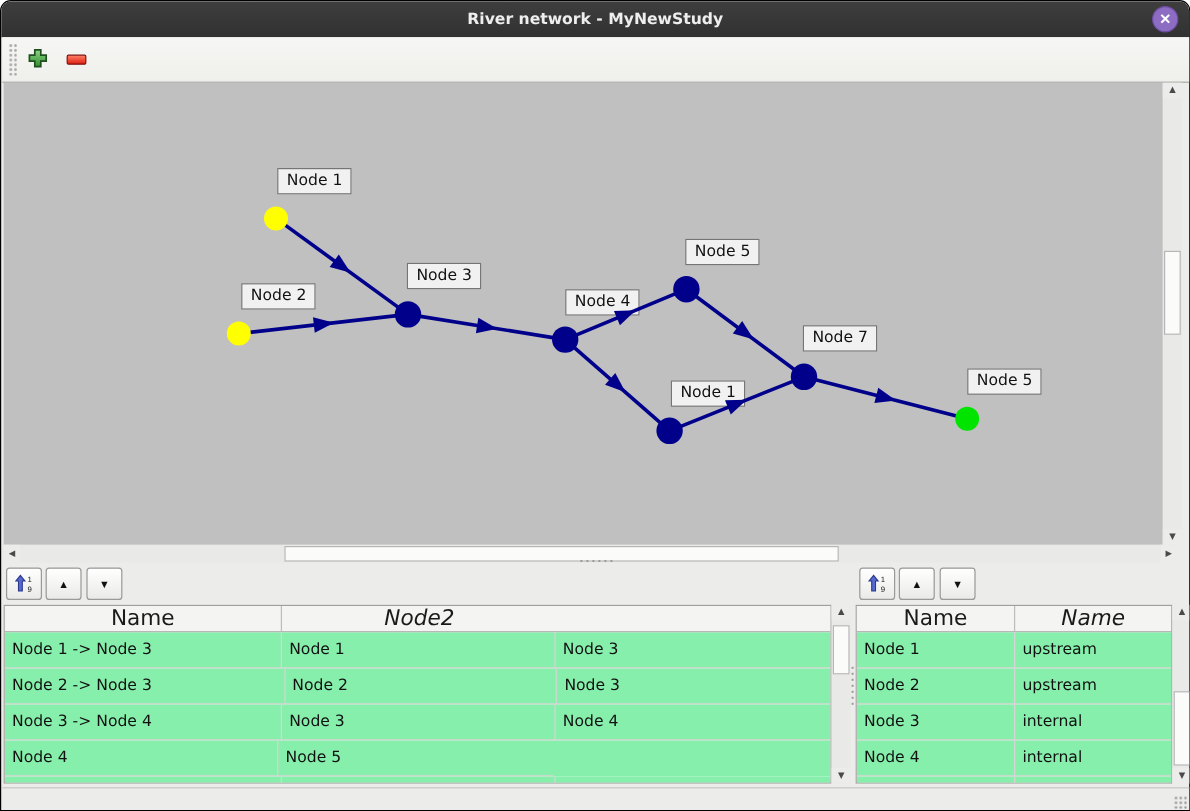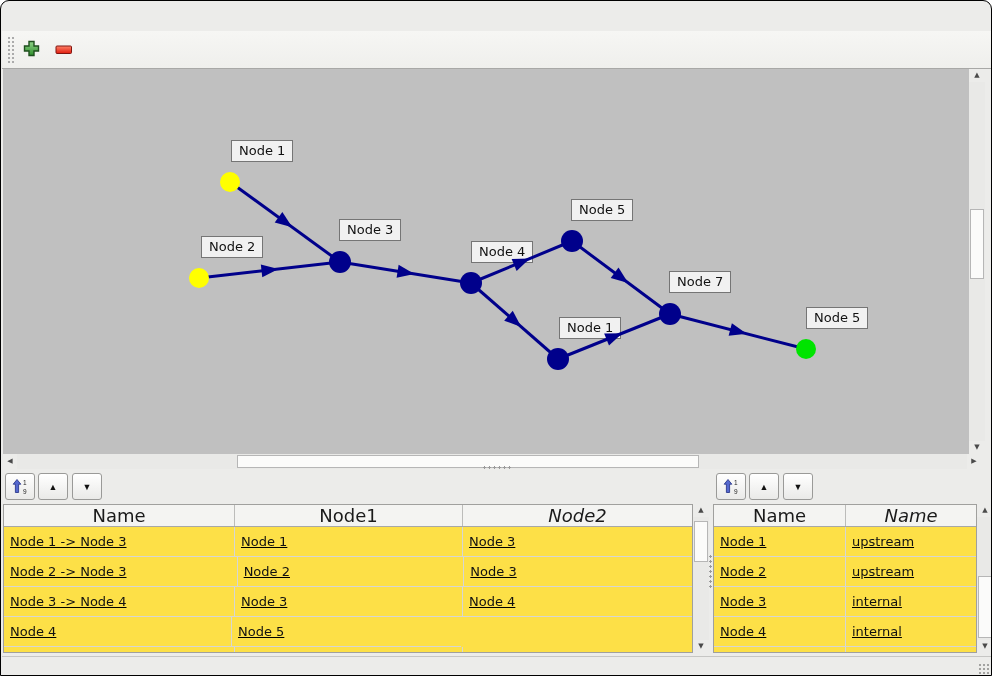--- a/index.html
+++ b/index.html
@@ -47,36 +47,42 @@
     border:1px solid #9a9a98;border-radius:3px;background:linear-gradient(#ffffff,#eaeae8);
     display:flex;align-items:center;justify-content:center;cursor:pointer;padding:0;}
   .tri{font-size:9px;color:#111;}
   
   .table{position:absolute;top:503px;height:149px;box-sizing:border-box;
     border:1px solid #a0a09e;background:#fff;overflow:hidden;}
   .t-head{display:flex;height:22px;background:#f4f4f2;border-bottom:1px solid #a8a8a6;box-sizing:border-box;}
   .t-hcell{box-sizing:border-box;border-right:1px solid #bcbcba;text-align:center;
     line-height:21px;font-size:18px;color:#1a1a1a;overflow:hidden;}
   .t-hcell:last-child{border-right:none;font-style:italic;}
-  .t-row{display:flex;height:30px;background:#fde047;text-decoration:underline;}
+  .t-row{display:flex;height:30px;background:#86efac;}
   .t-cell{box-sizing:border-box;border-right:1px solid #d6d6d4;border-bottom:1px solid #d6d6d4;
     line-height:29px;padding-left:6px;font-size:13px;color:#111;overflow:hidden;white-space:nowrap;}
   .t-cell:last-child{border-right:none;}
   .t-vsb{top:503px;height:149px;}
   
   .statusbar{position:absolute;left:1px;top:655px;width:990px;height:20px;
     background:#ececea;border-top:1px solid #c6c6c4;}
   .grip{position:absolute;right:3px;bottom:3px;width:11px;height:11px;
     background-image:radial-gradient(#a2a2a0 1px,transparent 1.2px);background-size:4px 4px;}
 </style>
 </head>
 <body>
 
 <div class="window">
 
+  <div class="titlebar">
+    <span class="title">River network - MyNewStudy</span>
+    <button class="close-btn">
+      <span>✕</span>
+    </button>
+  </div>
 
   <div class="toolbar">
     <div class="tb-grip"></div>
     <button class="tb-btn add">
       <svg width="19" height="19" viewBox="0 0 19 19">
         <defs>
             <linearGradient id="gplus" x1="0" y1="0" x2="0" y2="1">
           <stop offset="0" stop-color="#90d489"></stop>
               <stop offset="1" stop-color="#2e8e2b"></stop>
         </linearGradient>
@@ -174,21 +180,20 @@
   <button class="sort-btn" style="left:748px;">
     <span class="tri">▲</span>
   </button>
   <button class="sort-btn" style="left:782px;">
     <span class="tri">▼</span>
   </button>
 
   <div class="table" id="reaches-table" style="left:2px;width:690px;">
     <div class="t-head">
         <div class="t-hcell" style="width: 231px;">Name</div>
-        <div class="t-hcell" style="width: 228px;">Node1</div>
         <div class="t-hcell" style="width: 229px;">Node2</div>
       </div>
     <div class="t-body">
         <div class="t-row">
           <div class="t-cell" style="width: 231px;">Node 1 -&gt; Node 3</div>
           <div class="t-cell" style="width: 228px;">Node 1</div>
           <div class="t-cell" style="width: 229px;">Node 3</div>
         </div>
         <div class="t-row">
           <div class="t-cell" style="width: 235px;">Node 2 -&gt; Node 3</div>

